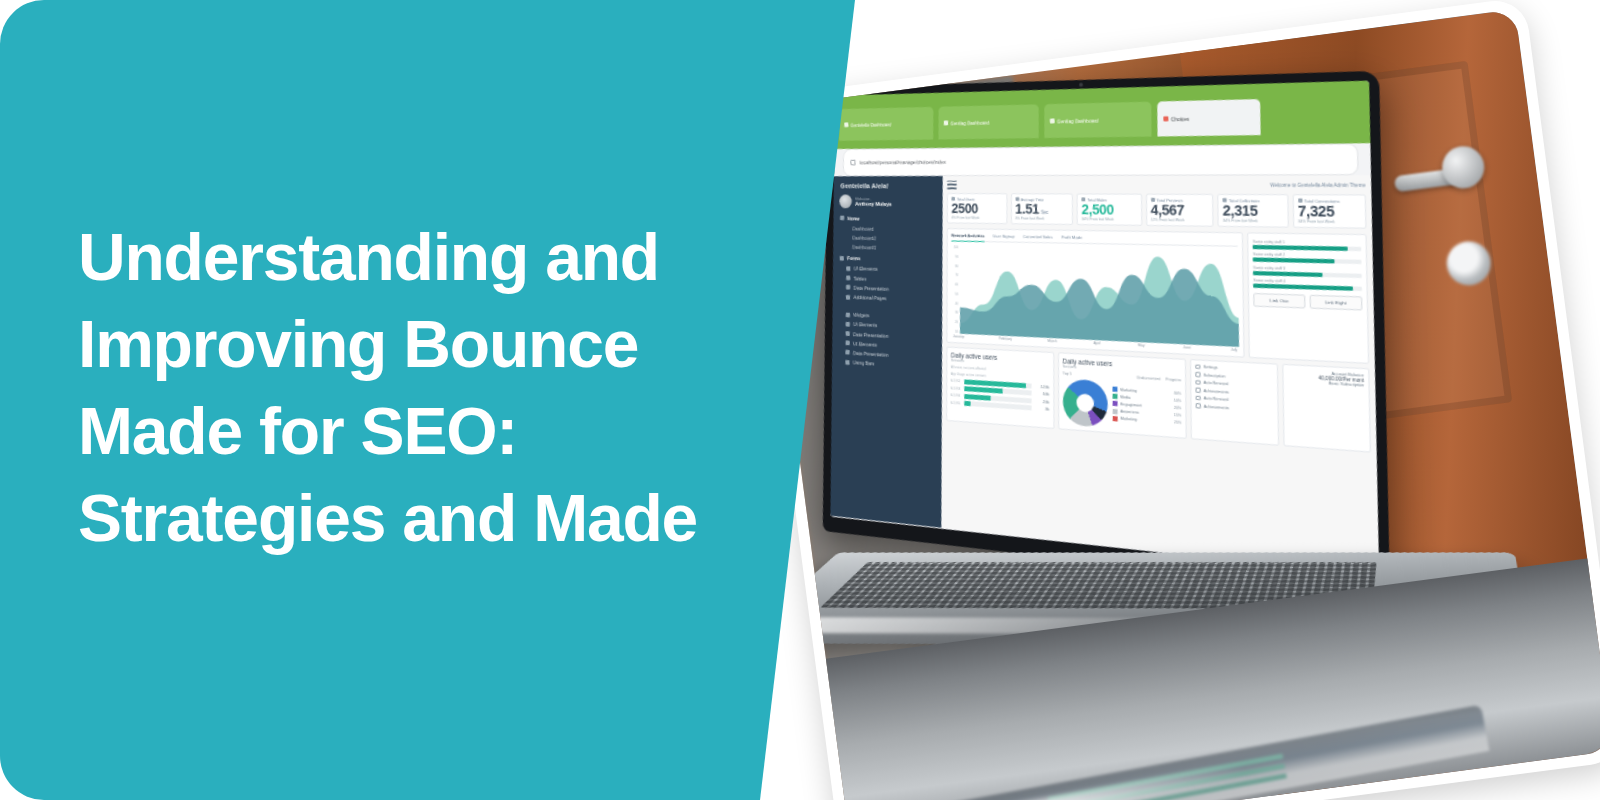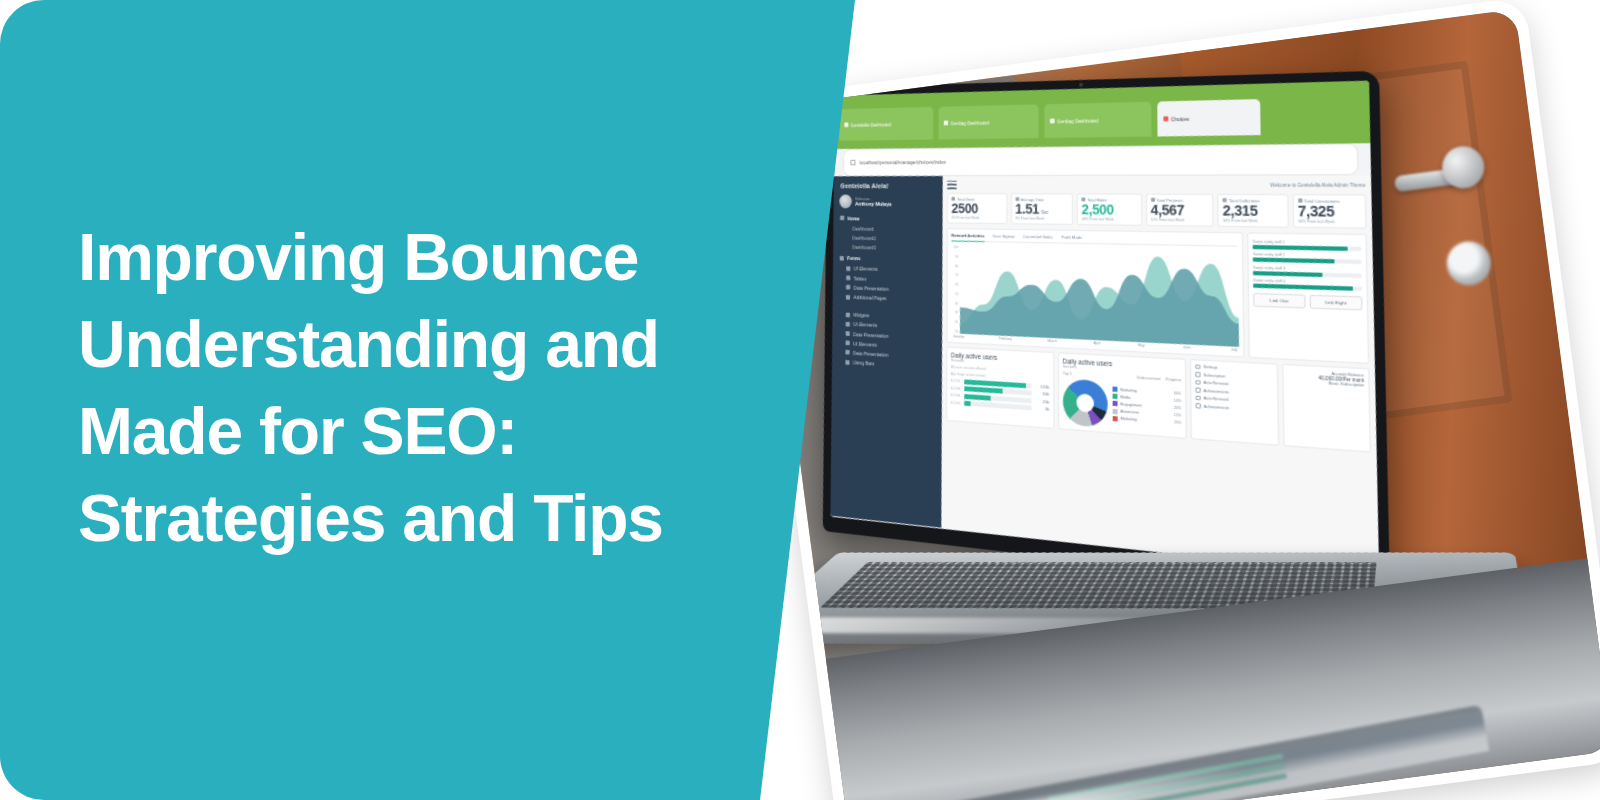--- a/index.html
+++ b/index.html
@@ -607,19 +607,19 @@
             </div>
         </div>
         <div class="glare"></div>
       </div>
 
     </div>
   </div>
 
   <div class="teal-panel"></div>
   <div class="headline">
+    <span>Understanding and</span>
     <span>Improving Bounce</span>
-    <span>Understanding and</span>
     <span>Made for SEO:</span>
-    <span>Strategies and Tips</span>
+    <span>Strategies and Made</span>
   </div>
 
 </div>
 
 </body></html>

